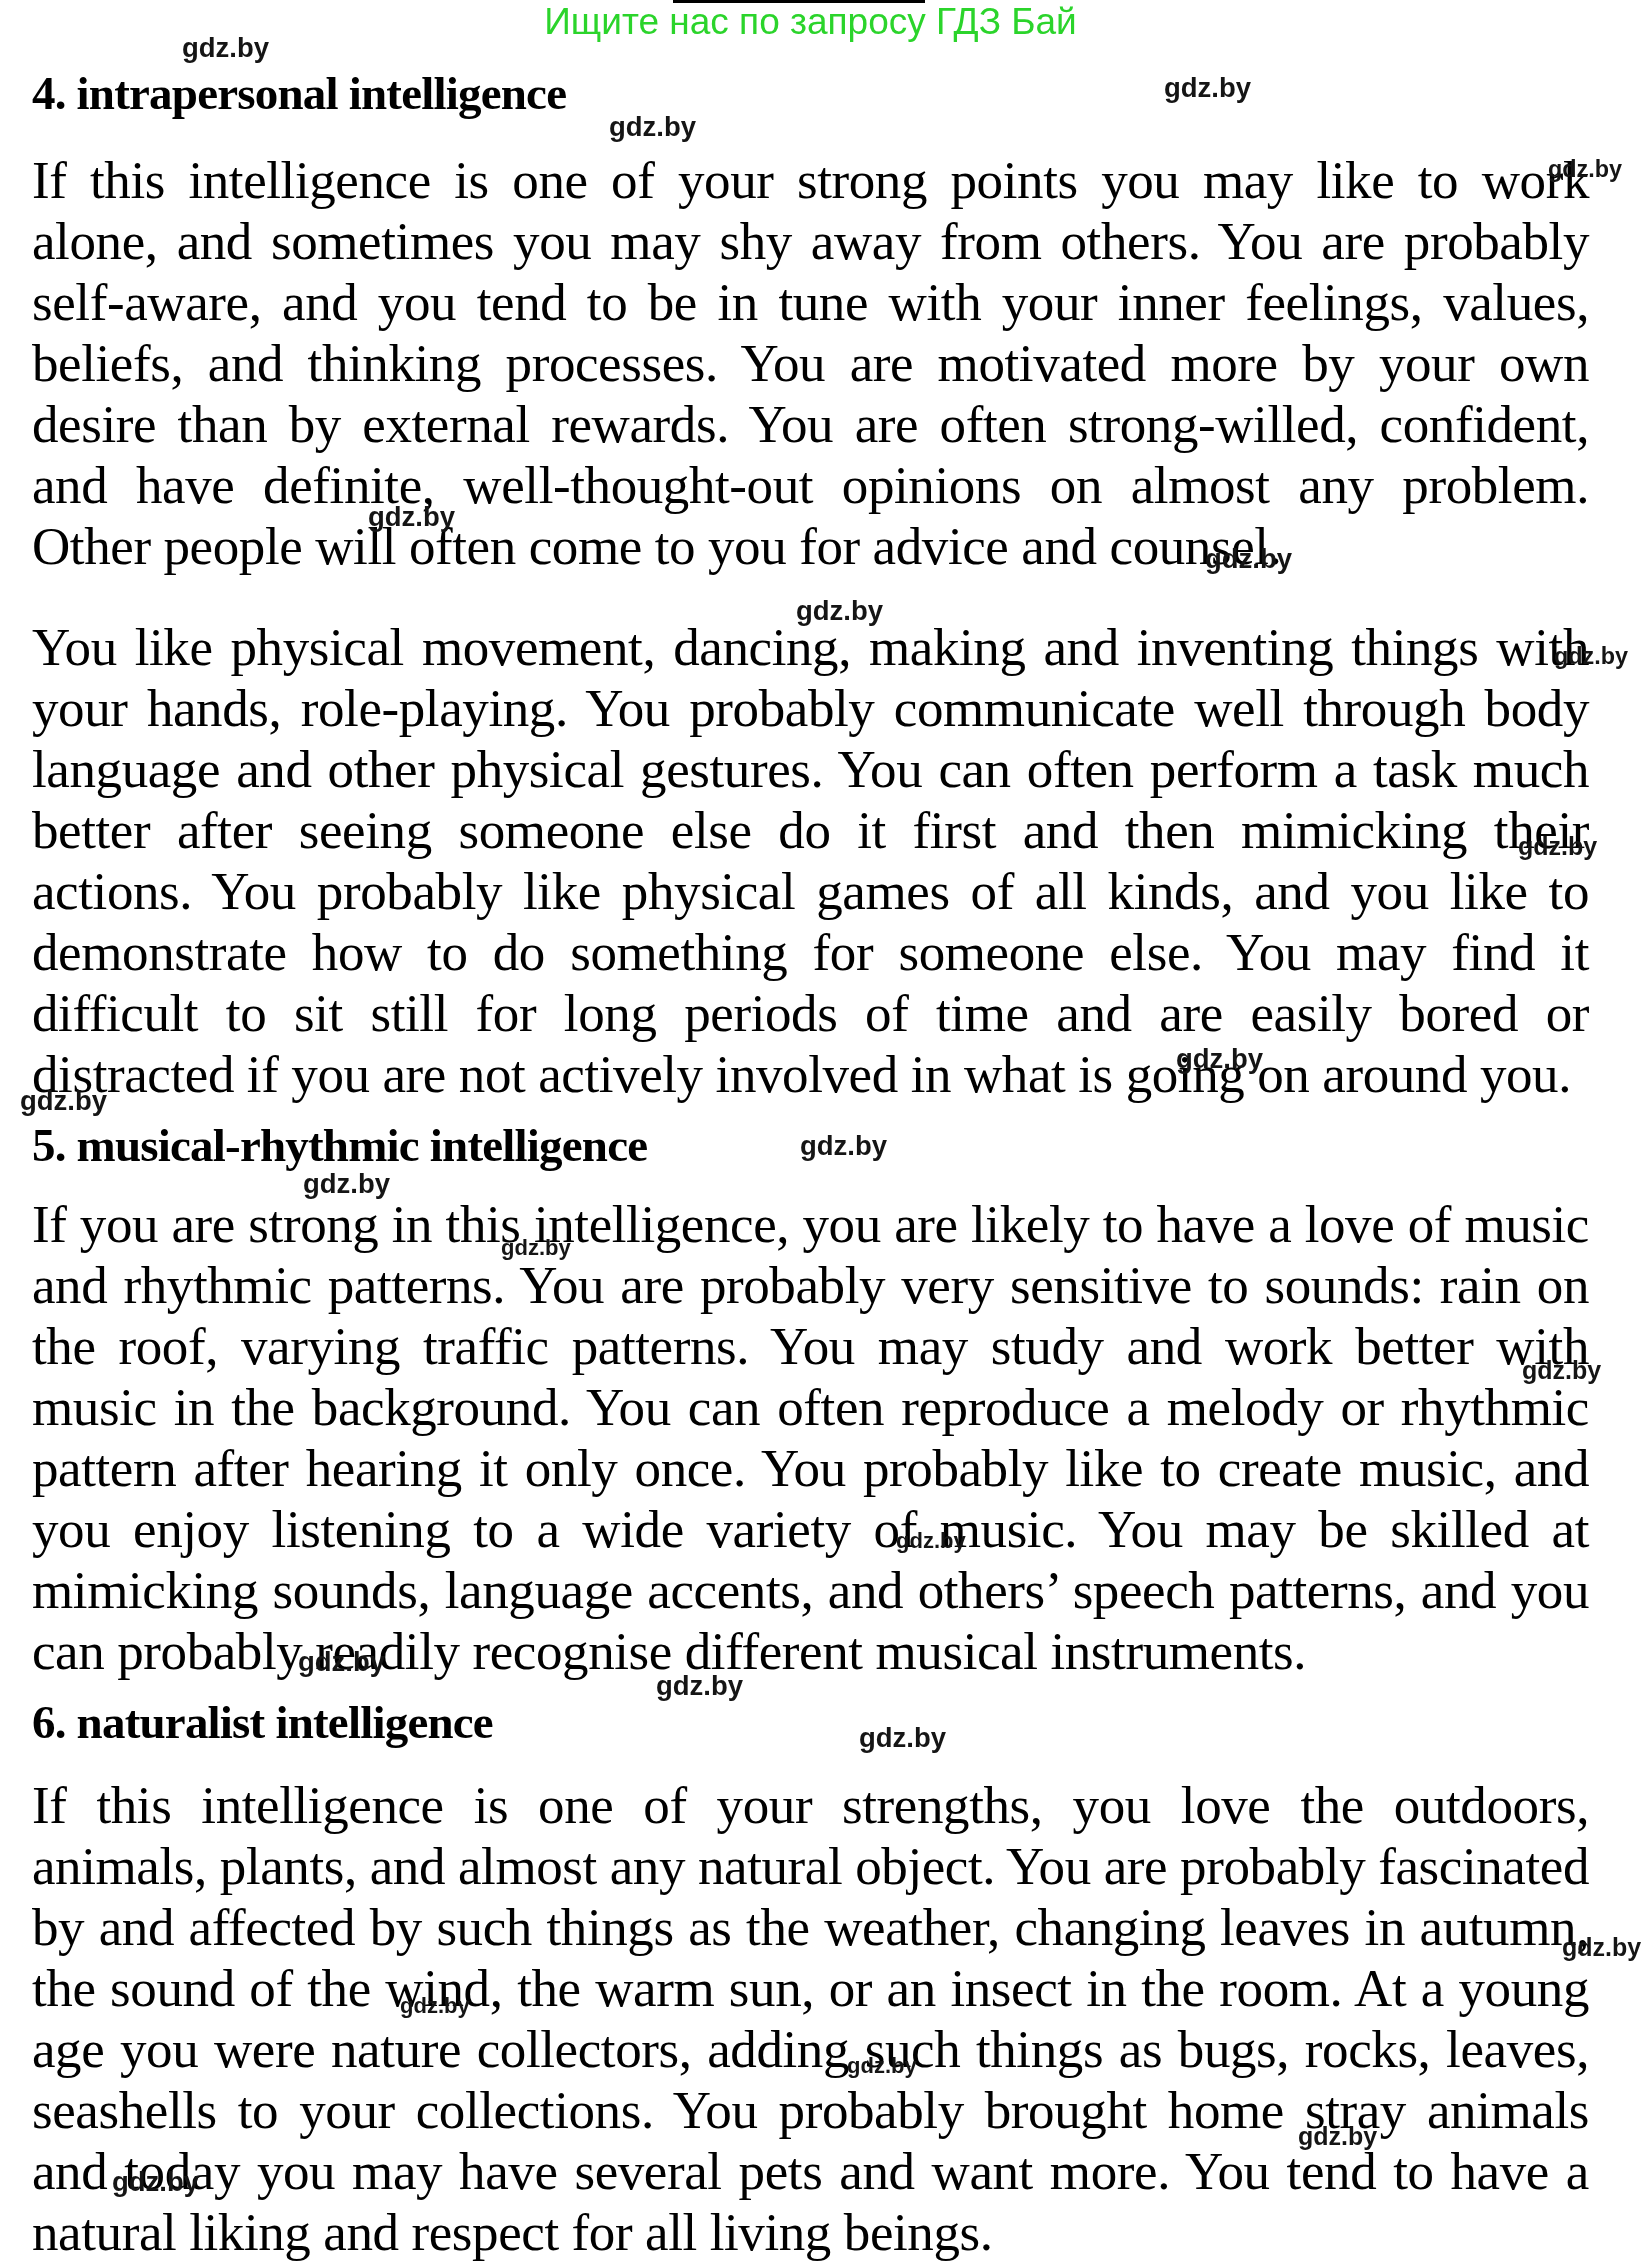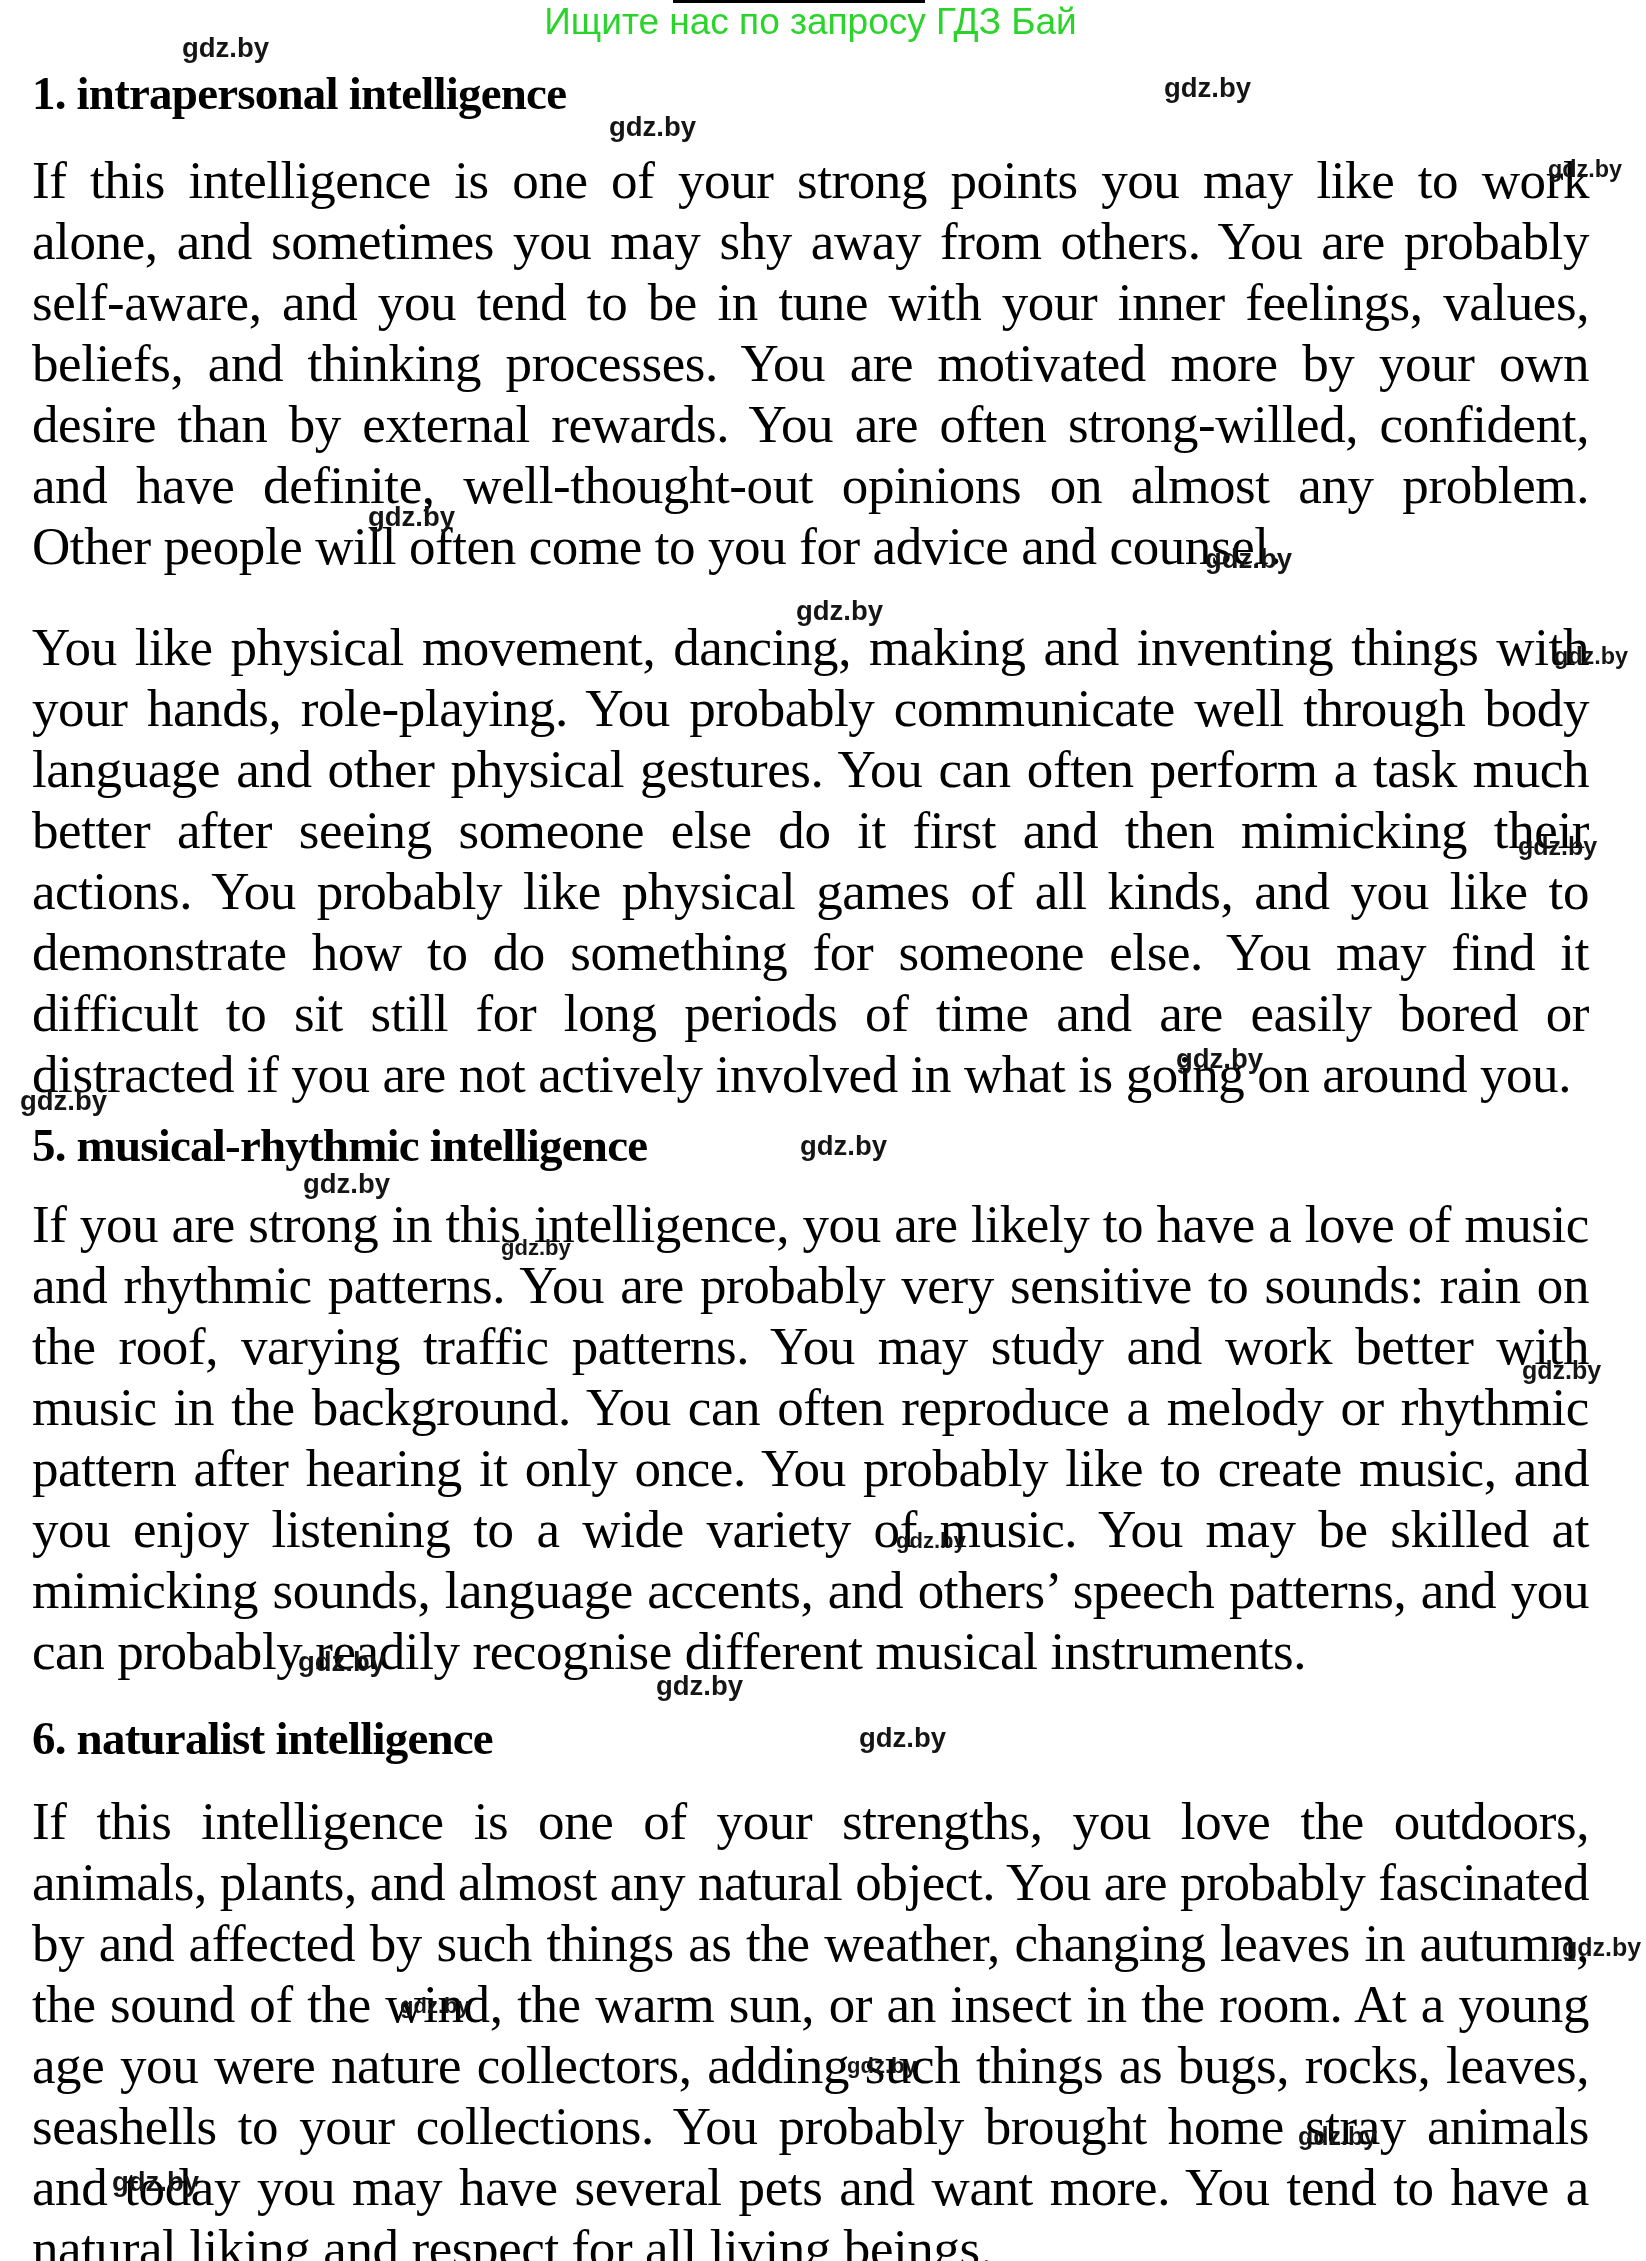--- a/index.html
+++ b/index.html
@@ -19,41 +19,41 @@
     font-weight:bold;font-size:47px;line-height:49px;color:#000;
     letter-spacing:-0.8px;
   }
   .para{
     font-size:53px;line-height:61px;text-align:justify;color:#000;
     letter-spacing:-0.4px;
   }
   .h3{margin-top:27px}.p3{margin-top:32px}
   .h4{margin-top:28px}.p4{margin-top:40px}
   .h5{margin-top:16px}.p5{margin-top:24px}
-  .h6{margin-top:32px}.p6{margin-top:28px}
+  .h6{margin-top:16px}.p6{margin-top:28px}
   .bottom-promo{
     margin-top:20px;text-align:center;
     font-family:"Liberation Sans",sans-serif;font-size:23px;line-height:37px;
     color:#4b0a86;font-weight:400;word-spacing:6.5px;
   }
   .wm{
     position:absolute;font-family:"Liberation Sans",sans-serif;
     color:#151515;line-height:1;white-space:nowrap;font-weight:bold;
   }
 </style>
 </head>
 <body>
 
 <div class="page">
   <div class="scan-bar"></div>
 
   <div class="content">
     <div class="top-promo">Ищите нас по запросу ГДЗ Бай</div>
 
-    <div class="heading h3">1. intrapersonal intelligence</div>
+    <div class="heading h3">4. intrapersonal intelligence</div>
     <div class="para p3">If this intelligence is one of your strong points you may like to work alone, and sometimes you may shy away from others. You are probably self-aware, and you tend to be in tune with your inner feelings, values, beliefs, and thinking processes. You are motivated more by your own desire than by external rewards. You are often strong-willed, confident, and have definite, well-thought-out opinions on almost any problem. Other people will often come to you for advice and counsel.</div>
 
     <div class="para p4">You like physical movement, dancing, making and inventing things with your hands, role-playing. You probably communicate well through body language and other physical gestures. You can often perform a task much better after seeing someone else do it first and then mimicking their actions. You probably like physical games of all kinds, and you like to demonstrate how to do something for someone else. You may find it difficult to sit still for long periods of time and are easily bored or distracted if you are not actively involved in what is going on around you.</div>
 
     <div class="heading h5">5. musical-rhythmic intelligence</div>
     <div class="para p5">If you are strong in this intelligence, you are likely to have a love of music and rhythmic patterns. You are probably very sensitive to sounds: rain on the roof, varying traffic patterns. You may study and work better with music in the background. You can often reproduce a melody or rhythmic pattern after hearing it only once. You probably like to create music, and you enjoy listening to a wide variety of music. You may be skilled at mimicking sounds, language accents, and others’ speech patterns, and you can probably readily recognise different musical instruments.</div>
 
     <div class="heading h6">6. naturalist intelligence</div>
     <div class="para p6">If this intelligence is one of your strengths, you love the outdoors, animals, plants, and almost any natural object. You are probably fascinated by and affected by such things as the weather, changing leaves in autumn, the sound of the wind, the warm sun, or an insect in the room. At a young age you were nature collectors, adding such things as bugs, rocks, leaves, seashells to your collections. You probably brought home stray animals and today you may have several pets and want more. You tend to have a natural liking and respect for all living beings.</div>
 

